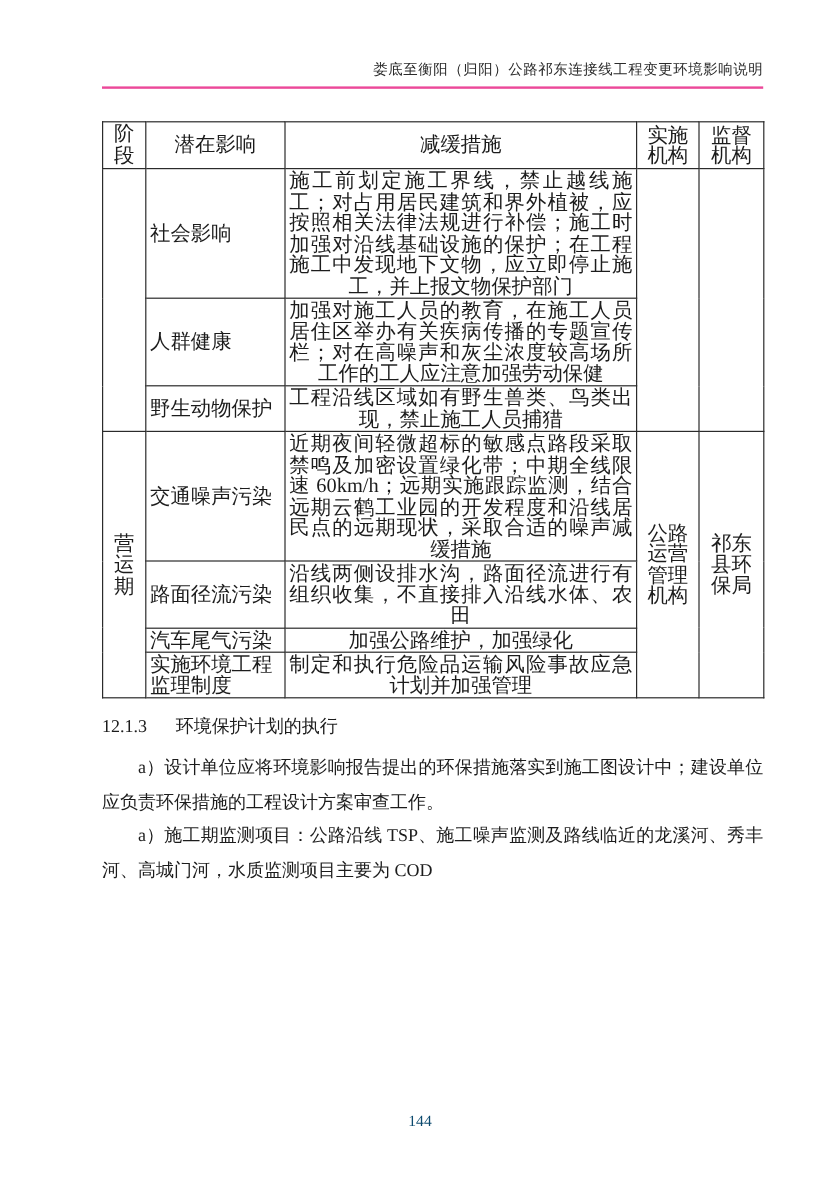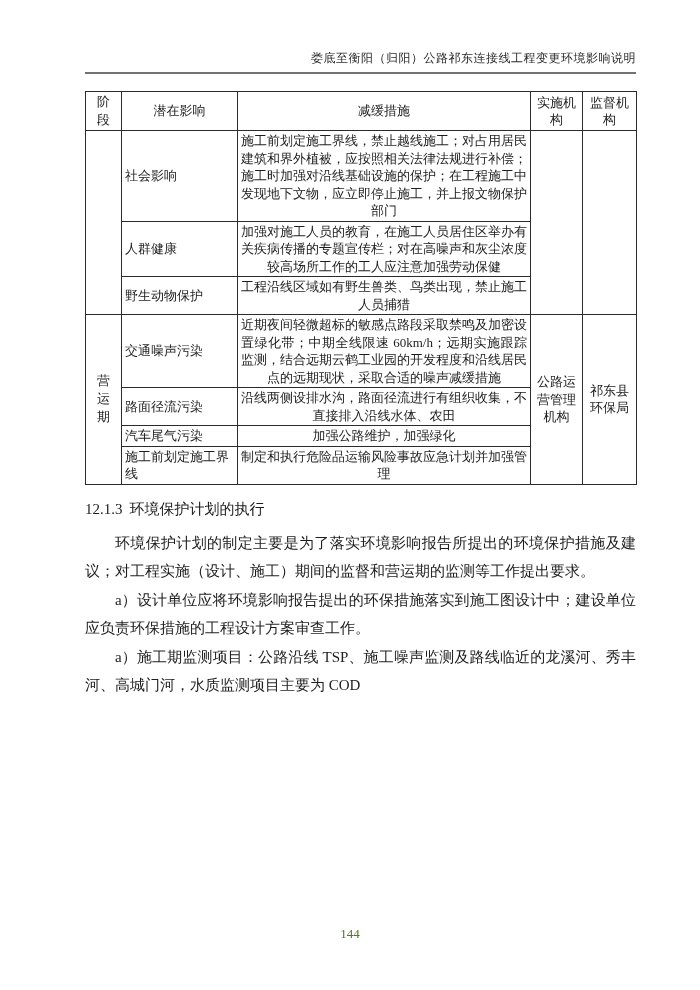--- a/index.html
+++ b/index.html
@@ -11,30 +11,30 @@
   }
   .page { padding:50px 64px 0 85px; }
 
   
   .doc-header {
     text-align:right;
     font-size:12px;
     letter-spacing:0.5px;
     color:#2a2a2a;
     padding-bottom:5px;
-    border-bottom:2px solid #737373;
+    border-bottom:2px solid #ec4899;
   }
 
   
   table.mitigation {
-    margin-top:17px;
+    margin-top:27px;
     border-collapse:collapse;
     table-layout:fixed;
     width:551px;
-    font-size:13px;
+    font-size:17px;
   }
   table.mitigation td, table.mitigation th {
     border:1px solid #2b2b2b;
     padding:1px 3px;
     line-height:17.5px;
     font-weight:normal;
     vertical-align:middle;
   }
   th.hdr { text-align:center; }
   td.impact { }
@@ -45,38 +45,38 @@
   td.stage, td.org { text-align:center; }
   .char-wrap { display:inline-block; width:1em; line-height:18px; }
 
   
   .sec-heading {
     font-size:15px;
     margin-top:13px;
     margin-bottom:9px;
     line-height:22px;
   }
-  .sec-heading .num { margin-right:7px; }
+  .sec-heading .num { margin-right:24px; }
   .sec-heading.bold { font-weight:bold; }
   p.body-para {
     font-size:15px;
     line-height:28.5px;
     text-align:justify;
     text-indent:2em;
     color:#1c1c1c;
   }
 
   
   .footer {
     position:absolute;
     left:0; bottom:48px;
     width:100%;
     text-align:center;
     font-size:13px;
-    color:#4d7c0f;
+    color:#0c4a6e;
   }
 </style>
 </head>
 <body>
 
 <div class="page">
 
   <div class="doc-header">娄底至衡阳（归阳）公路祁东连接线工程变更环境影响说明</div>
 
   <table class="mitigation">
@@ -119,31 +119,30 @@
     </tr>
     <tr>
       <td class="impact">路面径流污染</td>
       <td class="measure">沿线两侧设排水沟，路面径流进行有组织收集，不直接排入沿线水体、农田</td>
     </tr>
     <tr>
       <td class="impact">汽车尾气污染</td>
       <td class="measure">加强公路维护，加强绿化</td>
     </tr>
     <tr>
-      <td class="impact">施工前划定施工界线</td>
+      <td class="impact">实施环境工程监理制度</td>
       <td class="measure">制定和执行危险品运输风险事故应急计划并加强管理</td>
     </tr>
   </tbody>
     </table>
 
   <div class="sec-heading">
     <span class="num">12.1.3</span><span>环境保护计划的执行</span>
   </div>
 
-  <p class="body-para">环境保护计划的制定主要是为了落实环境影响报告所提出的环境保护措施及建议；对工程实施（设计、施工）期间的监督和营运期的监测等工作提出要求。</p>
   <p class="body-para">a）设计单位应将环境影响报告提出的环保措施落实到施工图设计中；建设单位应负责环保措施的工程设计方案审查工作。</p>
 
 
 
   <p class="body-para"><span>a）施工期监测项目：公路沿线 TSP、施工噪声监测及路线临近的龙溪河、秀丰河、高城门河，水质监测项目主要为 COD</span></p>
 
 </div>
 
 <div class="footer">144</div>
 

